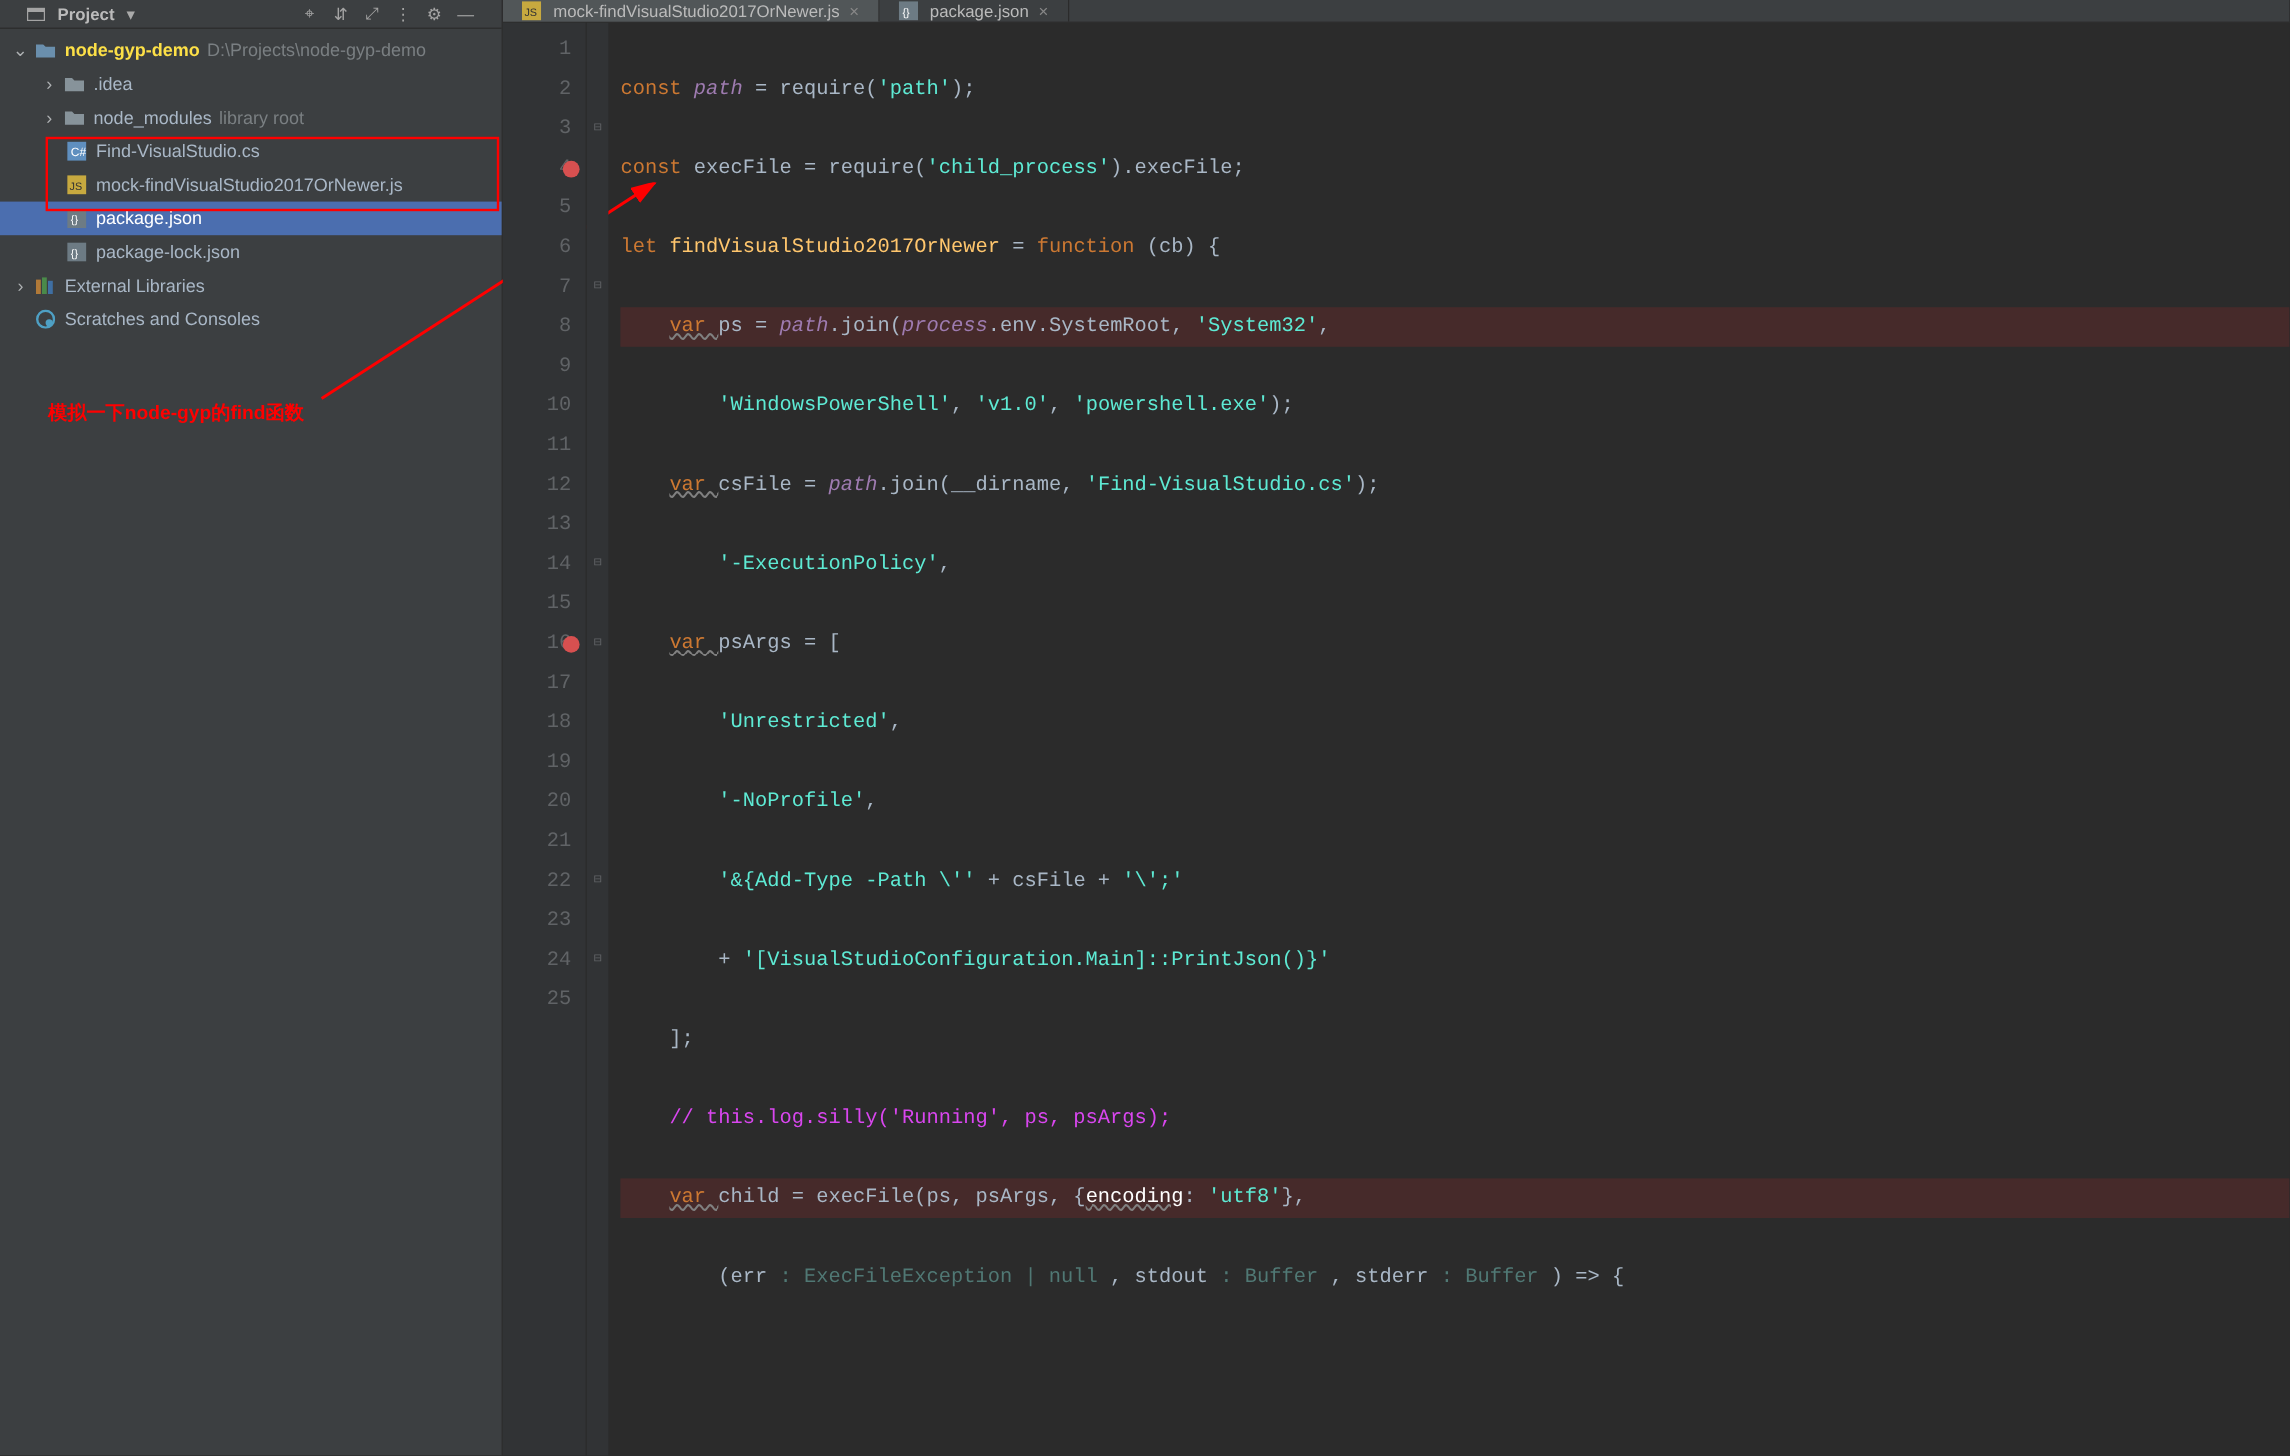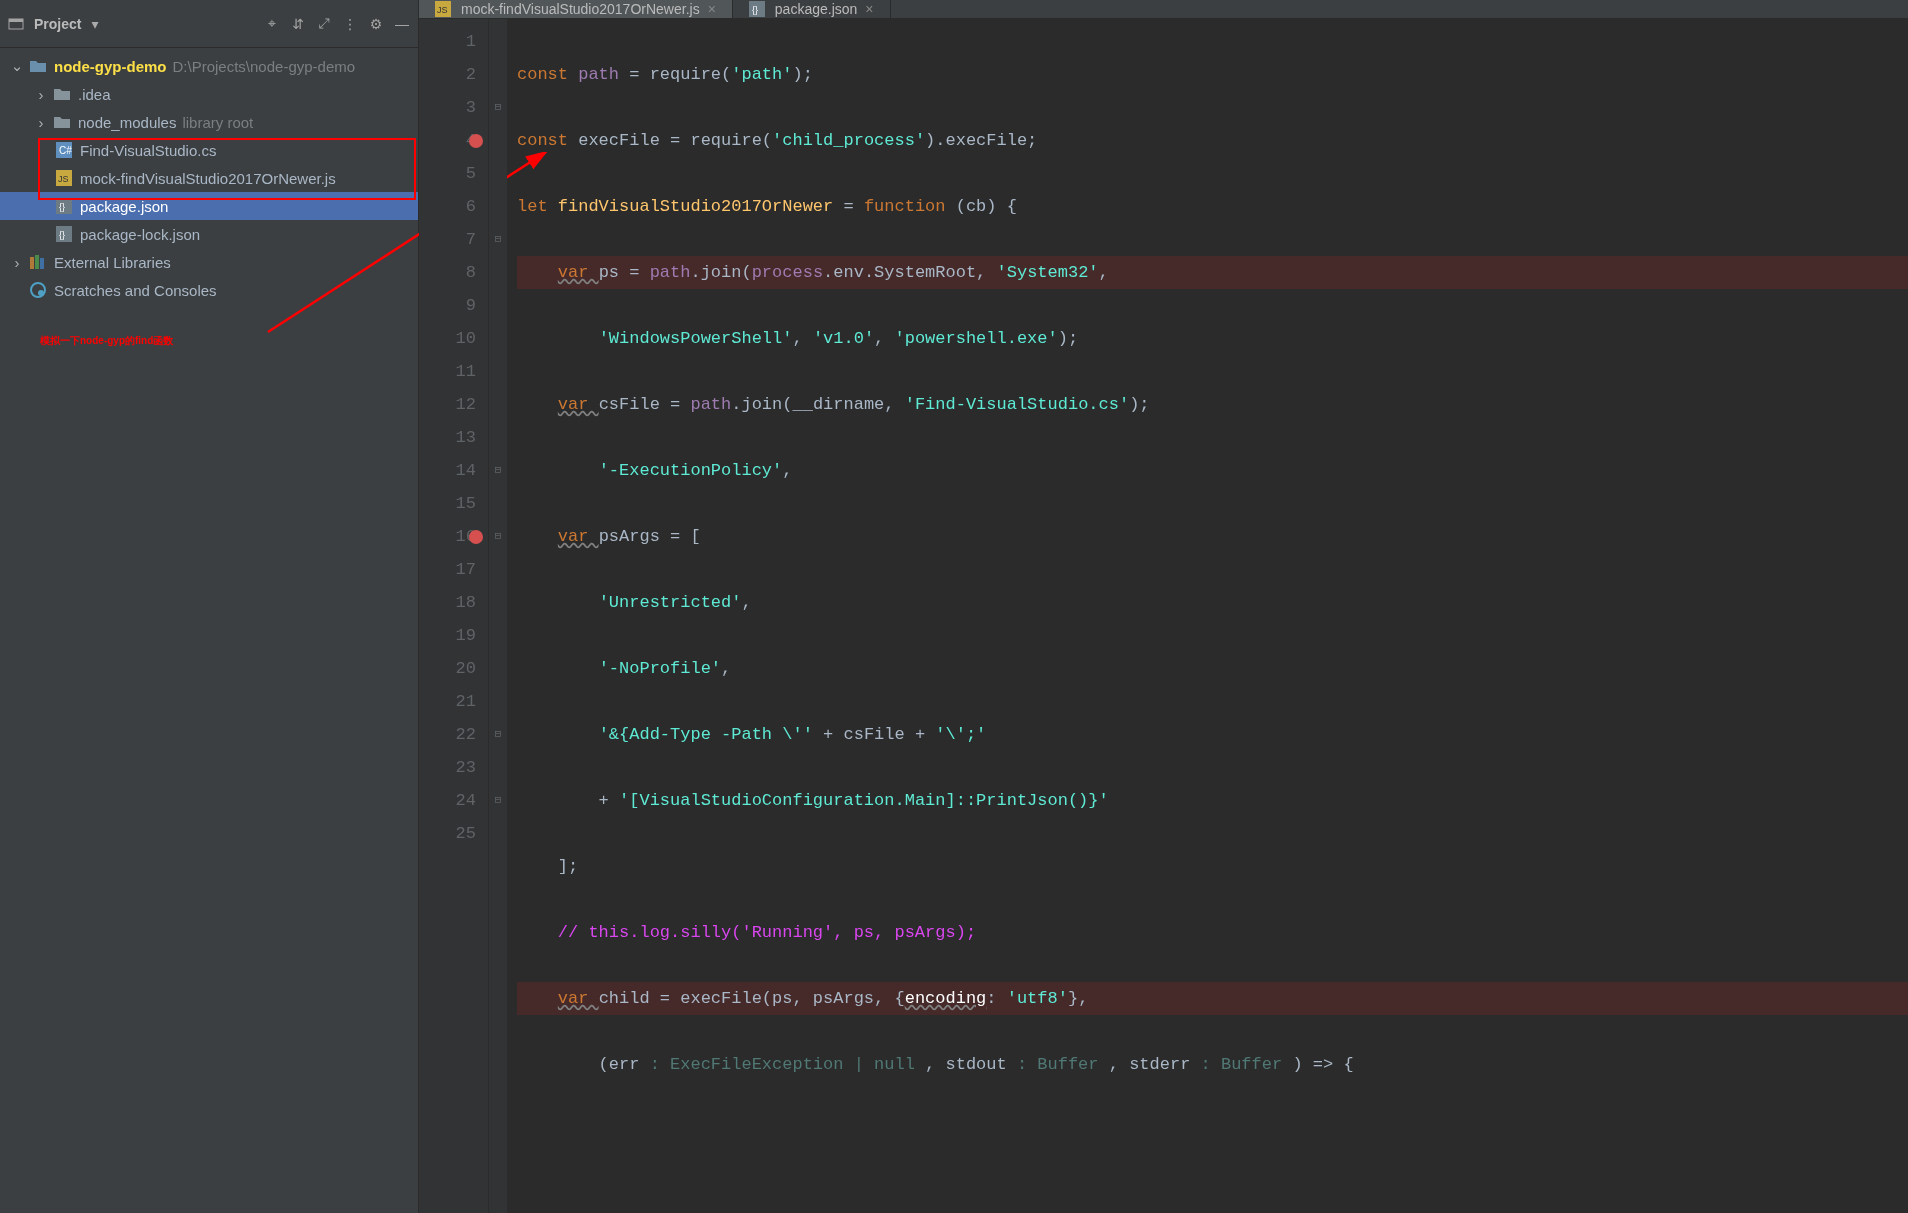--- a/index.html
+++ b/index.html
@@ -15,62 +15,62 @@
 
 .panel {
   width:419px;
   background:#3c3f41;
   border-right:1px solid #2b2b2b;
   display:flex; flex-direction:column;
   position:relative;
 }
 .panel-header{
   display:flex; align-items:center; gap:10px;
-  height:48px;
-  padding:0 8px;
+  height:24px;
+  padding:0 22px;
   border-bottom:1px solid #2b2b2b;
   color:#bbb;
   text-align:center;
 }
 .panel-header .icon{width:16px;height:16px;display:inline-flex;align-items:center;justify-content:center;color:#a4a4a4}
 .panel-title{font-weight:600;}
 .spacer{flex:1}
 .tree{padding:4px 0;font-size:15px;user-select:none;position:relative;}
 .row{display:flex;align-items:center;height:28px;padding-right:8px;gap:6px;white-space:nowrap;}
 .row.indent-0{padding-left:10px}
 .row.indent-1{padding-left:34px}
 .row.indent-2{padding-left:56px}
 .chev{width:14px;display:inline-block;text-align:center;color:#aeb1b3}
 .folder{color:#fde047;font-weight:700}
 .muted{color:#7a7f82}
 .file-icon,.folder-icon{width:18px;height:18px;display:inline-flex;align-items:center;justify-content:flex-start}
 .selected{background:#4b6eaf;color:#fff}
 .red-box{border:2px solid #ff0000;position:absolute;left:38px;width:378px;top:90px;height:62px;}
 .arrow-wrap{position:absolute;left:38px;top:152px;width:530px;height:200px;pointer-events:none}
-.ann-text{position:absolute;left:40px;top:334px;color:#ff0000;font-weight:700;font-size:10px}
+.ann-text{position:absolute;left:40px;top:334px;color:#ff0000;font-weight:700;font-size:16px}
 
 .editor{flex:1;display:flex;flex-direction:column;background:#2b2b2b}
 .tabs{display:flex;align-items:stretch;height:36px;background:#3c3f41;border-bottom:1px solid #2b2b2b}
 .tab{display:flex;align-items:center;gap:8px;padding:0 16px;color:#bbb;border-right:1px solid #2b2b2b;cursor:default}
 .tab.active{background:#515658;}
 .tab .close{color:#888}
 .tab-underline{position:relative;display:block;height:3px;background:#4a88c7;width:389px}
 .code-area{display:flex;flex:1;font-family:"Consolas","Courier New",monospace;font-size:17px;line-height:33px;position:relative}
 .gutter{width:70px;background:#313335;text-align:right;color:#606366;padding-top:6px;border-right:1px solid #2b2b2b}
 .gutter .ln{height:33px;padding-right:12px;position:relative}
 .bp{position:absolute;left:50px;top:10px;width:14px;height:14px;border-radius:50%;background:#d75050}
 .foldcol{width:18px;background:#313335;padding-top:6px}
 .foldcol .ln{height:33px;display:flex;align-items:center;justify-content:center;color:#606366;font-size:11px}
 .code{flex:1;padding:6px 0 0 10px;white-space:pre;color:#a9b7c6}
 .code .line{height:33px;display:block}
 .line.bp-line{background:rgba(120,40,40,0.35)}
 .kw{color:#cc7832}
 .str{color:#5eead4}
 .cm{color:#d946ef}
-.it{color:#9e7bb0;}
+.it{color:#9e7bb0;font-style:italic}
 .fn{color:#ffc66d}
 .prop{color:#ffffff}
 .type{color:#507874}
 .underwave{text-decoration:underline wavy #808080}
 </style>
 </head>
 <body>
 
 <div class="panel">
   <div class="panel-header">

